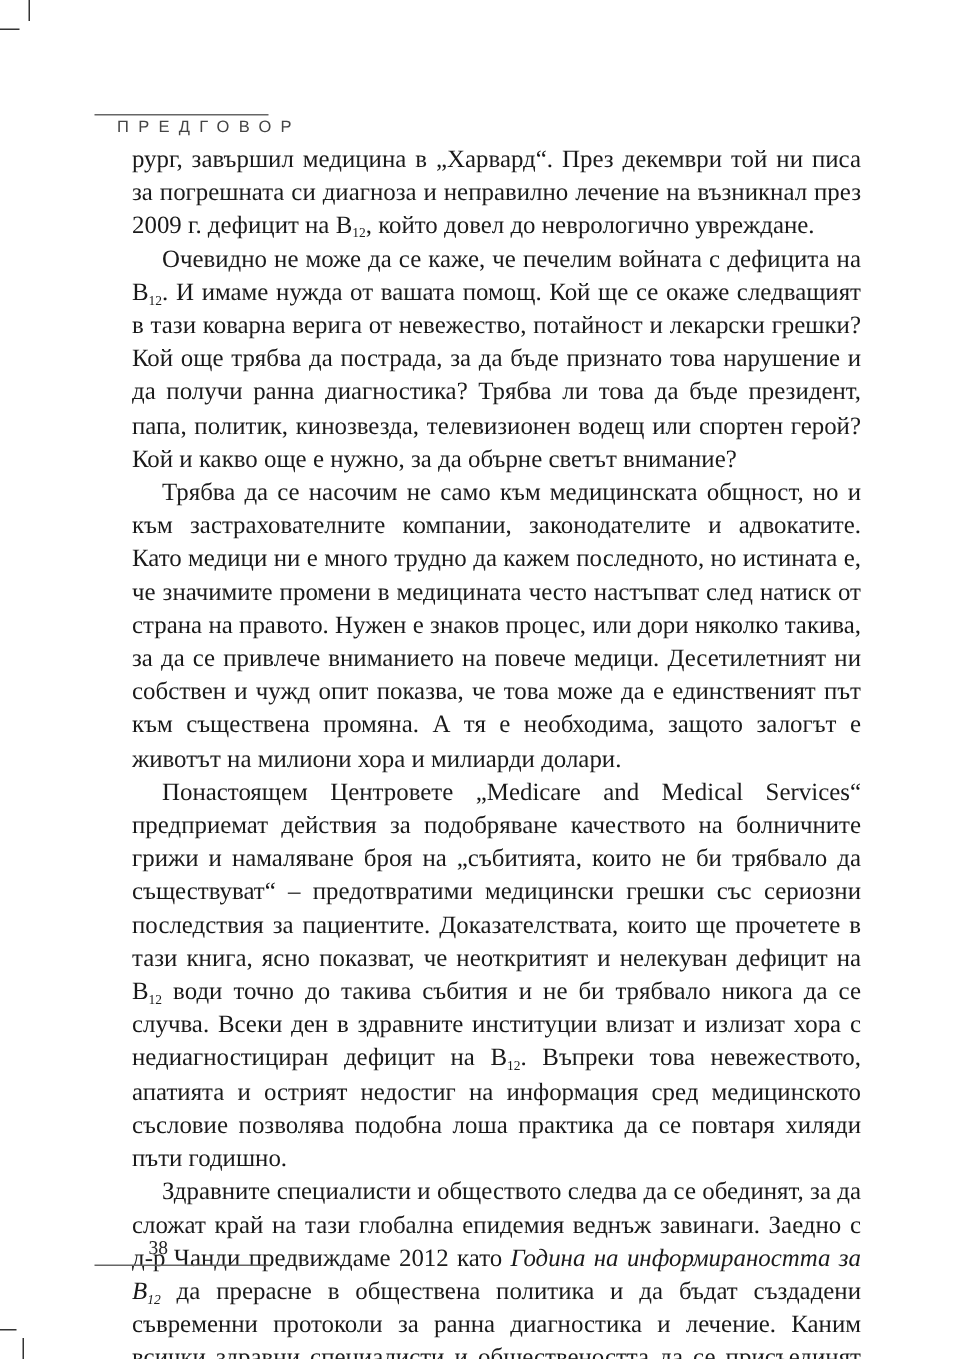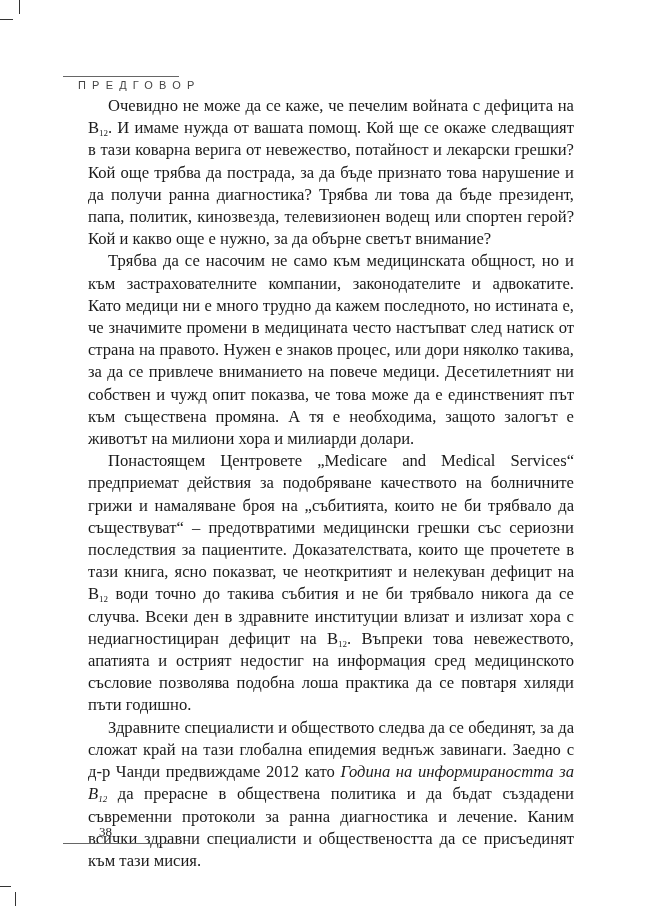--- a/index.html
+++ b/index.html
@@ -34,20 +34,21 @@
 
 <div class="crop" style="left:19px; top:0; width:1px; height:14px;"></div>
 <div class="crop" style="left:0; top:19px; width:13px; height:1px;"></div>
 <div class="crop" style="left:0; top:886px; width:11px; height:1px;"></div>
 <div class="crop" style="left:15px; top:892px; width:1px; height:14px;"></div>
 
 <div class="running-head">ПРЕДГОВОР</div>
 <div class="head-rule"></div>
 
 <div class="body-text" id="body">
+    <p class="cont">рург, завършил медицина в „Харвард“. През декември той ни писа за погрешната си диагноза и неправилно лечение на възникнал през 2009 г. дефицит на B<sub>12</sub>, който довел до неврологично увреждане.</p>
     <p>Очевидно не може да се каже, че печелим войната с дефицита на B<sub>12</sub>. И имаме нужда от вашата помощ. Кой ще се окаже следващият в тази коварна верига от невежество, потайност и лекарски грешки? Кой още трябва да пострада, за да бъде признато това нарушение и да получи ранна диагностика? Трябва ли това да бъде президент, папа, политик, кинозвезда, телевизионен водещ или спортен герой? Кой и какво още е нужно, за да обърне светът внимание?</p>
     <p>Трябва да се насочим не само към медицинската общност, но и към застрахователните компании, законодателите и адвокатите. Като медици ни е много трудно да кажем последното, но истината е, че значимите промени в медицината често настъпват след натиск от страна на правото. Нужен е знаков процес, или дори няколко такива, за да се привлече вниманието на повече медици. Десетилетният ни собствен и чужд опит показва, че това може да е единственият път към съществена промяна. А тя е необходима, защото залогът е животът на милиони хора и милиарди долари.</p>
     <p>Понастоящем Центровете „Medicare and Medical Services“ предприемат действия за подобряване качеството на болничните грижи и намаляване броя на „събитията, които не би трябвало да съществуват“ – предотвратими медицински грешки със сериозни последствия за пациентите. Доказателствата, които ще прочетете в тази книга, ясно показват, че неоткритият и нелекуван дефицит на B<sub>12</sub> води точно до такива събития и не би трябвало никога да се случва. Всеки ден в здравните институции влизат и излизат хора с недиагностициран дефицит на B<sub>12</sub>. Въпреки това невежеството, апатията и острият недостиг на информация сред медицинското съсловие позволява подобна лоша практика да се повтаря хиляди пъти годишно.</p>
     <p>Здравните специалисти и обществото следва да се обединят, за да сложат край на тази глобална епидемия веднъж завинаги. Заедно с д-р Чанди предвиждаме 2012 като <em>Година на информираността за B</em><em><sub>12</sub></em> да прерасне в обществена политика и да бъдат създадени съвременни протоколи за ранна диагностика и лечение. Каним всички здравни специалисти и обществеността да се присъединят към тази мисия.</p>
   </div>
 
 <div class="folio">38</div>
 <div class="foot-rule"></div>
 
 </body></html>

